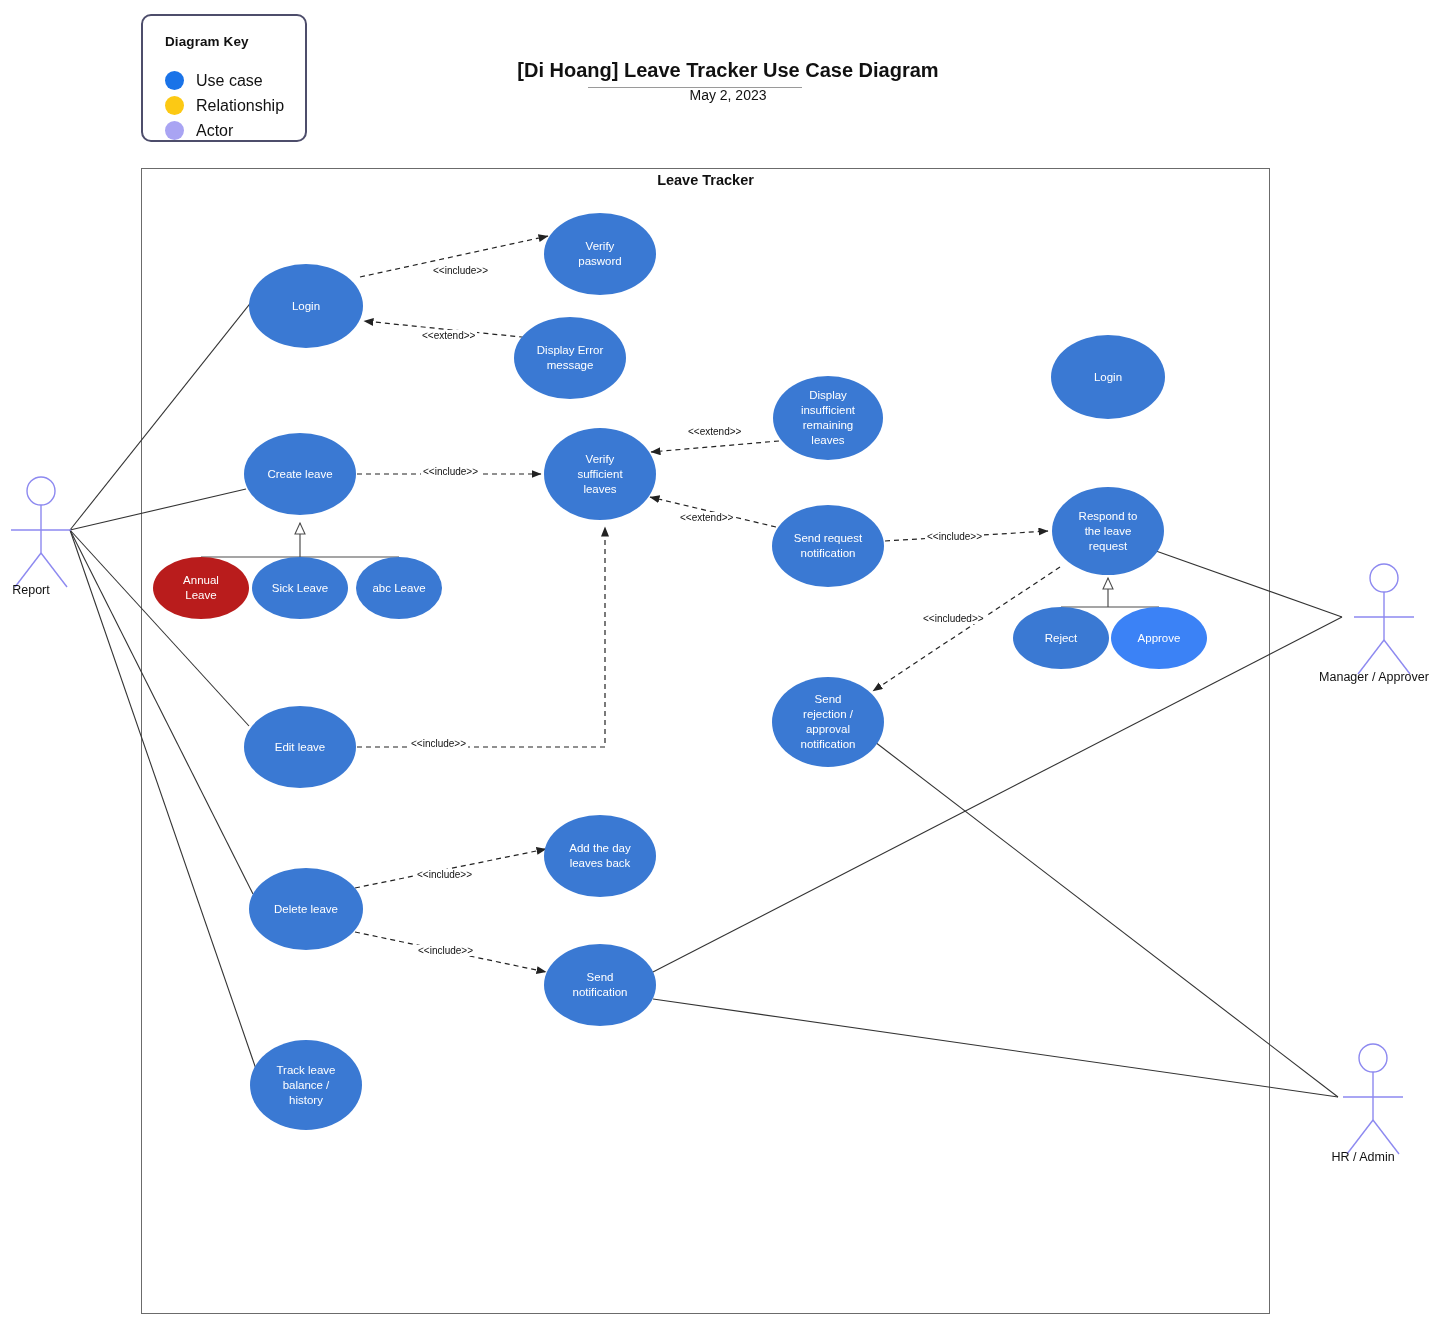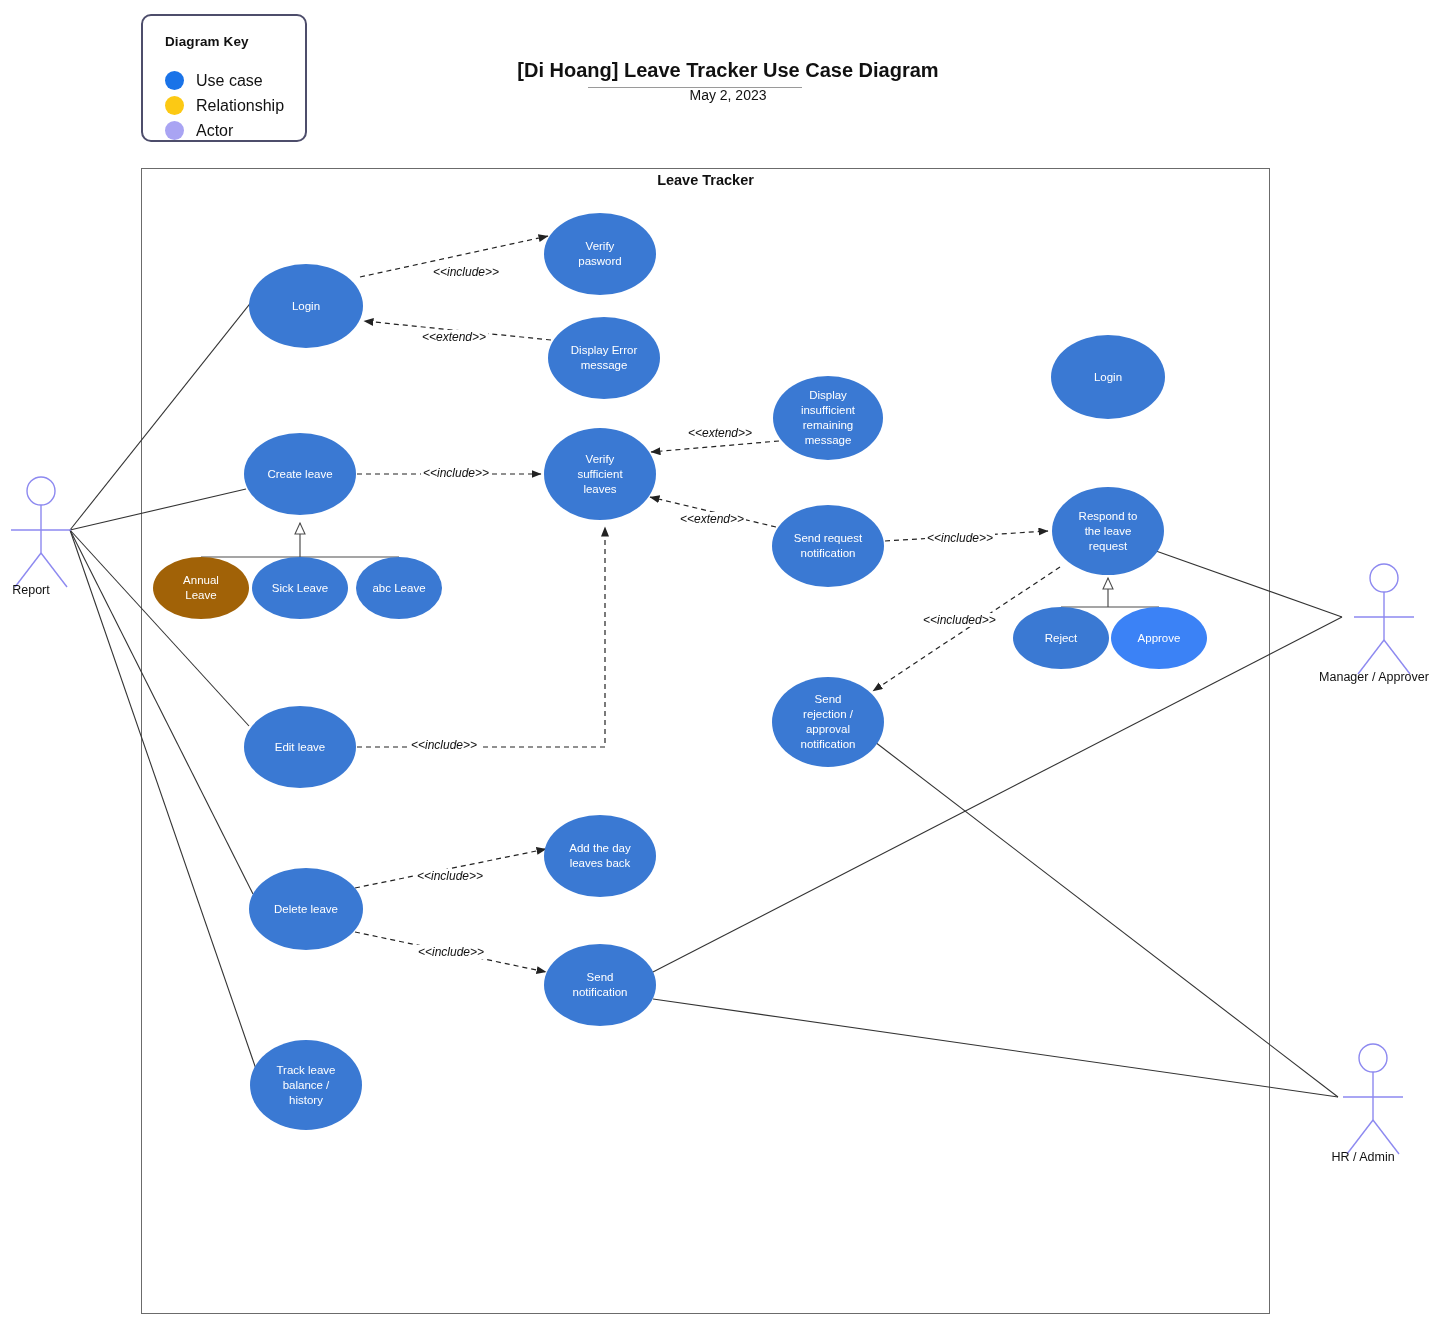--- a/index.html
+++ b/index.html
@@ -127,26 +127,25 @@
     color: #ffffff;
     font-size: 11.5px;
     line-height: 15px;
     text-align: center;
     padding: 0 6px;
     white-space: pre-line;
   }
   
   .stereotype {
     position: absolute;
-    font-size: 12px;
+    font-size: 10px;
     color: #111111;
     background: #ffffff;
     white-space: nowrap;
     padding: 0 2px;
-    font-style: italic;
   }
   
   .actor {
     position: absolute;
   }
   .actor-label {
     position: absolute;
     width: 200px;
     left: -70px;
     text-align: center;
@@ -245,47 +244,47 @@
     </svg>
 
   <div id="usecase-layer">
       <div class="usecase" style="left: 249px; top: 264px; width: 114px; height: 84px; background: rgb(58, 121, 211);">
         <span class="usecase-label" style="color: rgb(255, 255, 255);">Login</span>
       </div>
       <div class="usecase" style="left: 544px; top: 213px; width: 112px; height: 82px; background: rgb(58, 121, 211);">
         <span class="usecase-label" style="color: rgb(255, 255, 255);">Verify
 pasword</span>
       </div>
-      <div class="usecase" style="left: 548px; top: 317px; width: 112px; height: 82px; background: rgb(58, 121, 211);">
+      <div class="usecase" style="left: 514px; top: 317px; width: 112px; height: 82px; background: rgb(58, 121, 211);">
         <span class="usecase-label" style="color: rgb(255, 255, 255);">Display Error
 message</span>
       </div>
       <div class="usecase" style="left: 244px; top: 433px; width: 112px; height: 82px; background: rgb(58, 121, 211);">
         <span class="usecase-label" style="color: rgb(255, 255, 255);">Create leave</span>
       </div>
       <div class="usecase" style="left: 544px; top: 428px; width: 112px; height: 92px; background: rgb(58, 121, 211);">
         <span class="usecase-label" style="color: rgb(255, 255, 255);">Verify
 sufficient
 leaves</span>
       </div>
-      <div class="usecase" style="left: 153px; top: 557px; width: 96px; height: 62px; background: #a16207;">
+      <div class="usecase" style="left: 153px; top: 557px; width: 96px; height: 62px; background: #b91c1c;">
         <span class="usecase-label" style="color: rgb(255, 255, 255);">Annual
 Leave</span>
       </div>
       <div class="usecase" style="left: 252px; top: 557px; width: 96px; height: 62px; background: rgb(58, 121, 211);">
         <span class="usecase-label" style="color: rgb(255, 255, 255);">Sick Leave</span>
       </div>
       <div class="usecase" style="left: 356px; top: 557px; width: 86px; height: 62px; background: rgb(58, 121, 211);">
         <span class="usecase-label" style="color: rgb(255, 255, 255);">abc Leave</span>
       </div>
       <div class="usecase" style="left: 773px; top: 376px; width: 110px; height: 84px; background: rgb(58, 121, 211);">
         <span class="usecase-label" style="color: rgb(255, 255, 255);">Display
 insufficient
 remaining
-message</span>
+leaves</span>
       </div>
       <div class="usecase" style="left: 772px; top: 505px; width: 112px; height: 82px; background: rgb(58, 121, 211);">
         <span class="usecase-label" style="color: rgb(255, 255, 255);">Send request
 notification</span>
       </div>
       <div class="usecase" style="left: 1051px; top: 335px; width: 114px; height: 84px; background: rgb(58, 121, 211);">
         <span class="usecase-label" style="color: rgb(255, 255, 255);">Login</span>
       </div>
       <div class="usecase" style="left: 1052px; top: 487px; width: 112px; height: 88px; background: rgb(58, 121, 211);">
         <span class="usecase-label" style="color: rgb(255, 255, 255);">Respond to

